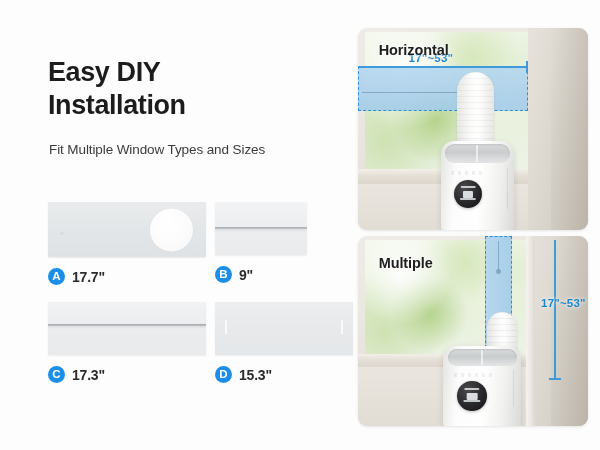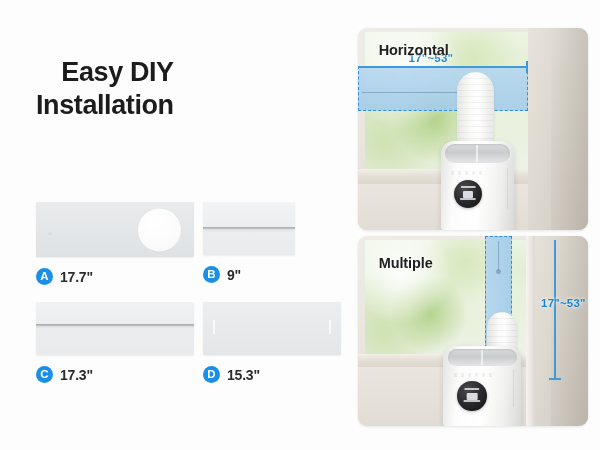--- a/index.html
+++ b/index.html
@@ -11,22 +11,22 @@
     height: 450px;
     background: #fdfdfd;
     font-family: "Liberation Sans", sans-serif;
     overflow: hidden;
     position: relative;
   }
 
   
   .left-col {
     position: absolute;
-    left: 0; top: 0;
-    width: 350px; height: 450px; text-align: right;
+    left: 12px; top: 0;
+    width: 350px; height: 450px;
   }
 
   .headline {
     position: absolute;
     left: 36px;
     top: 56px;
     font-size: 27px;
     font-weight: bold;
     color: #1c1c1c;
     line-height: 1.22;
@@ -436,20 +436,21 @@
   .label-v { left: 9%; top: 10%; }
 </style>
 </head>
 <body>
 
 <div class="left-col">
 
   <div class="headline">Easy DIY
 Installation</div>
 
+  <div class="subtitle">Fit Multiple Window Types and Sizes</div>
 
   <div class="swatch-grid">
 
     <div class="swatch-row">
 
       <div class="swatch-cell cell-a">
         <div class="panel panel-a">
           <div class="speck"></div>
           <div class="knob"></div>
         </div>

